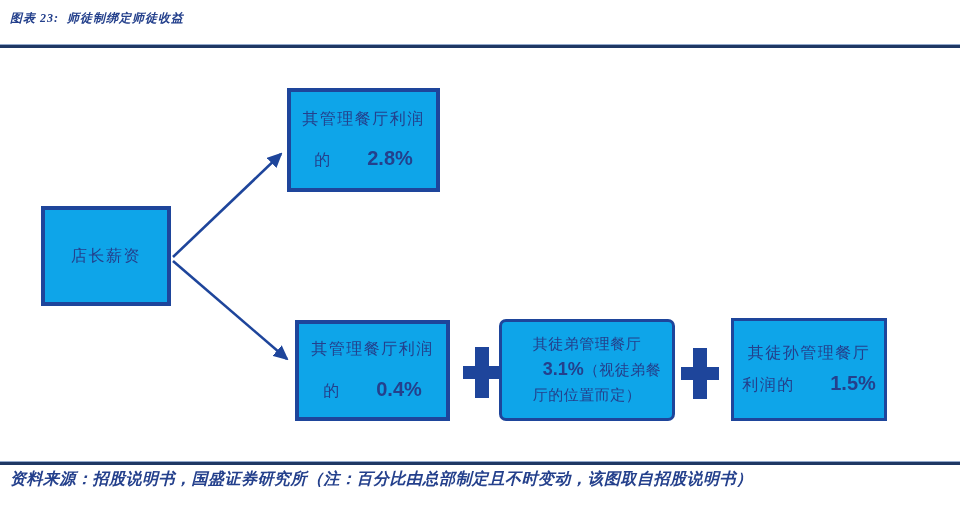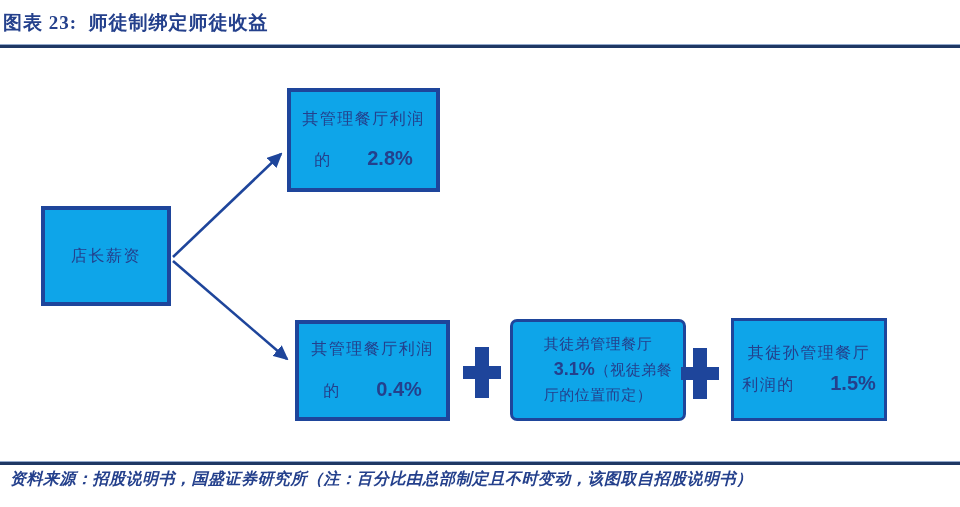--- a/index.html
+++ b/index.html
@@ -10,22 +10,22 @@
   }
   html,body{margin:0;padding:0;background:#fff;}
   .page{
     position:relative;
     width:960px;height:507px;
     background:#fff;
     overflow:hidden;
     font-family:"Liberation Serif", serif;
   }
   .title{
-    position:absolute;left:3px;top:10px;
-    font-size:19px;font-weight:700;
+    position:absolute;left:10px;top:10px;
+    font-size:12px;font-weight:700;font-style:italic;
     color:var(--text);
     white-space:pre;
     letter-spacing:1px;
   }
   .rule{
     position:absolute;left:0;right:0;height:3px;
     background:var(--rule);
     border-top:1px solid var(--rule-light);
   }
   .rule.top{top:44px;}
@@ -40,21 +40,21 @@
     display:flex;flex-direction:column;justify-content:center;align-items:center;
     text-align:center;
     color:var(--text);
     font-size:16px;line-height:1.3;
     letter-spacing:1.5px;
   }
   .box .bline{white-space:pre;}
   .box.root{left:41px;top:158px;width:130px;height:100px;border-width:4px;gap:1px;}
   .box.top-box{left:287px;top:40px;width:153px;height:104px;border-width:4px;gap:16px;}
   .box.b1{left:295px;top:272px;width:155px;height:101px;border-width:4px;gap:16px;}
-  .box.b2{left:510px;top:271px;width:176px;height:102px;font-size:15px;gap:4px;letter-spacing:0.5px;border-radius:7px;}
+  .box.b2{left:499px;top:271px;width:176px;height:102px;font-size:15px;gap:4px;letter-spacing:0.5px;border-radius:7px;}
   .box.b3{left:731px;top:270px;width:156px;height:103px;gap:7px;}
   .num{
     font-family:"Liberation Sans", sans-serif;
     font-size:20px;font-weight:700;
     letter-spacing:0;
     margin-left:30px;
   }
   .b2 .num{font-size:18px;}
   .plus{position:absolute;width:38px;height:51px;}
   .plus .pv{position:absolute;left:12px;top:0;width:14px;height:51px;background:var(--navy);}

